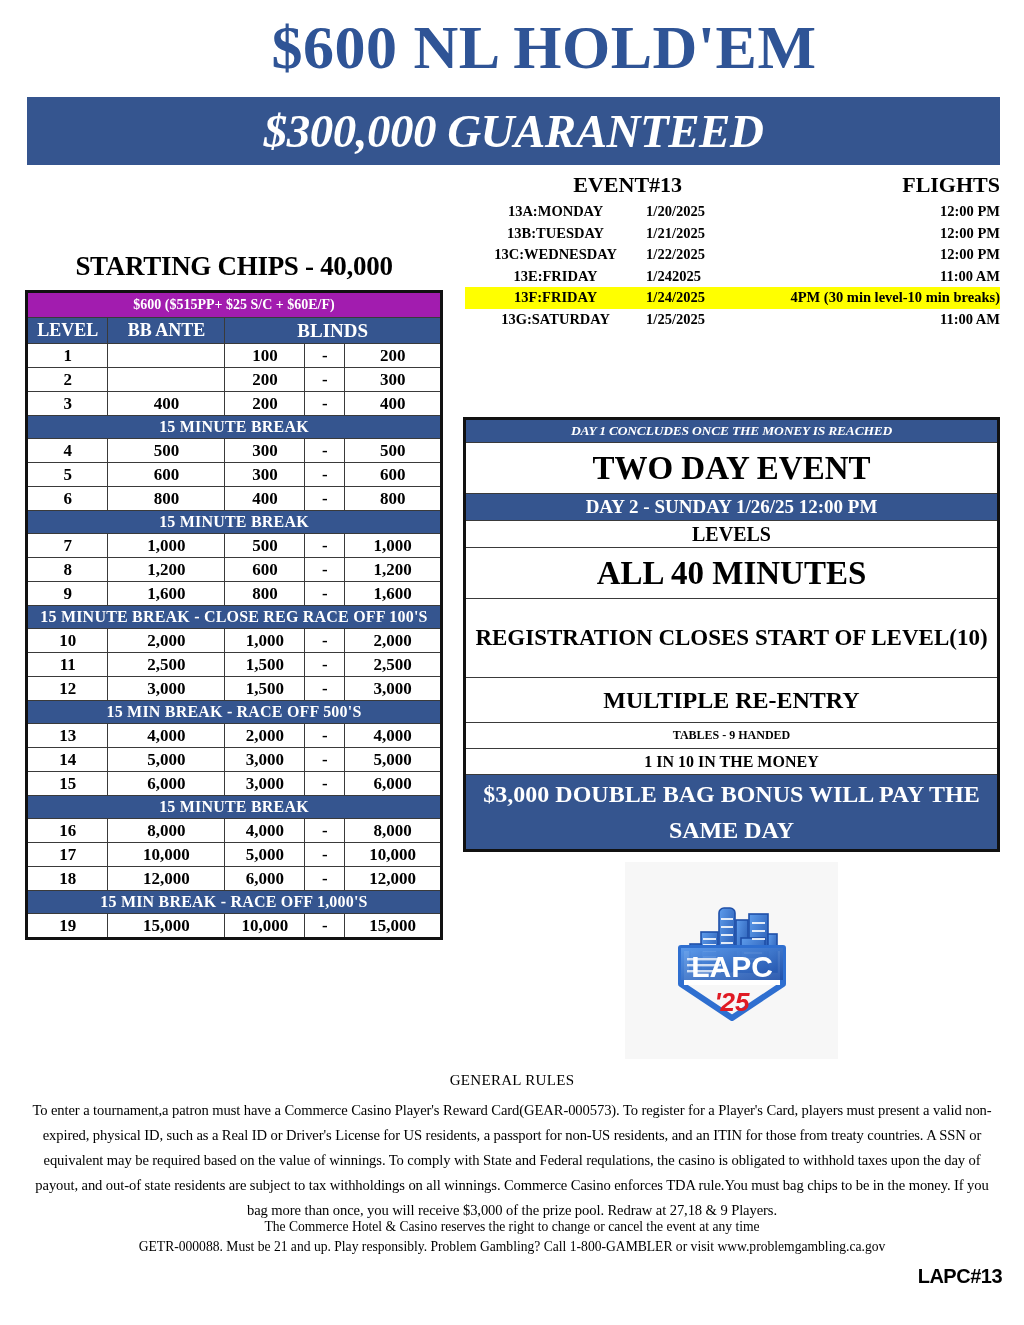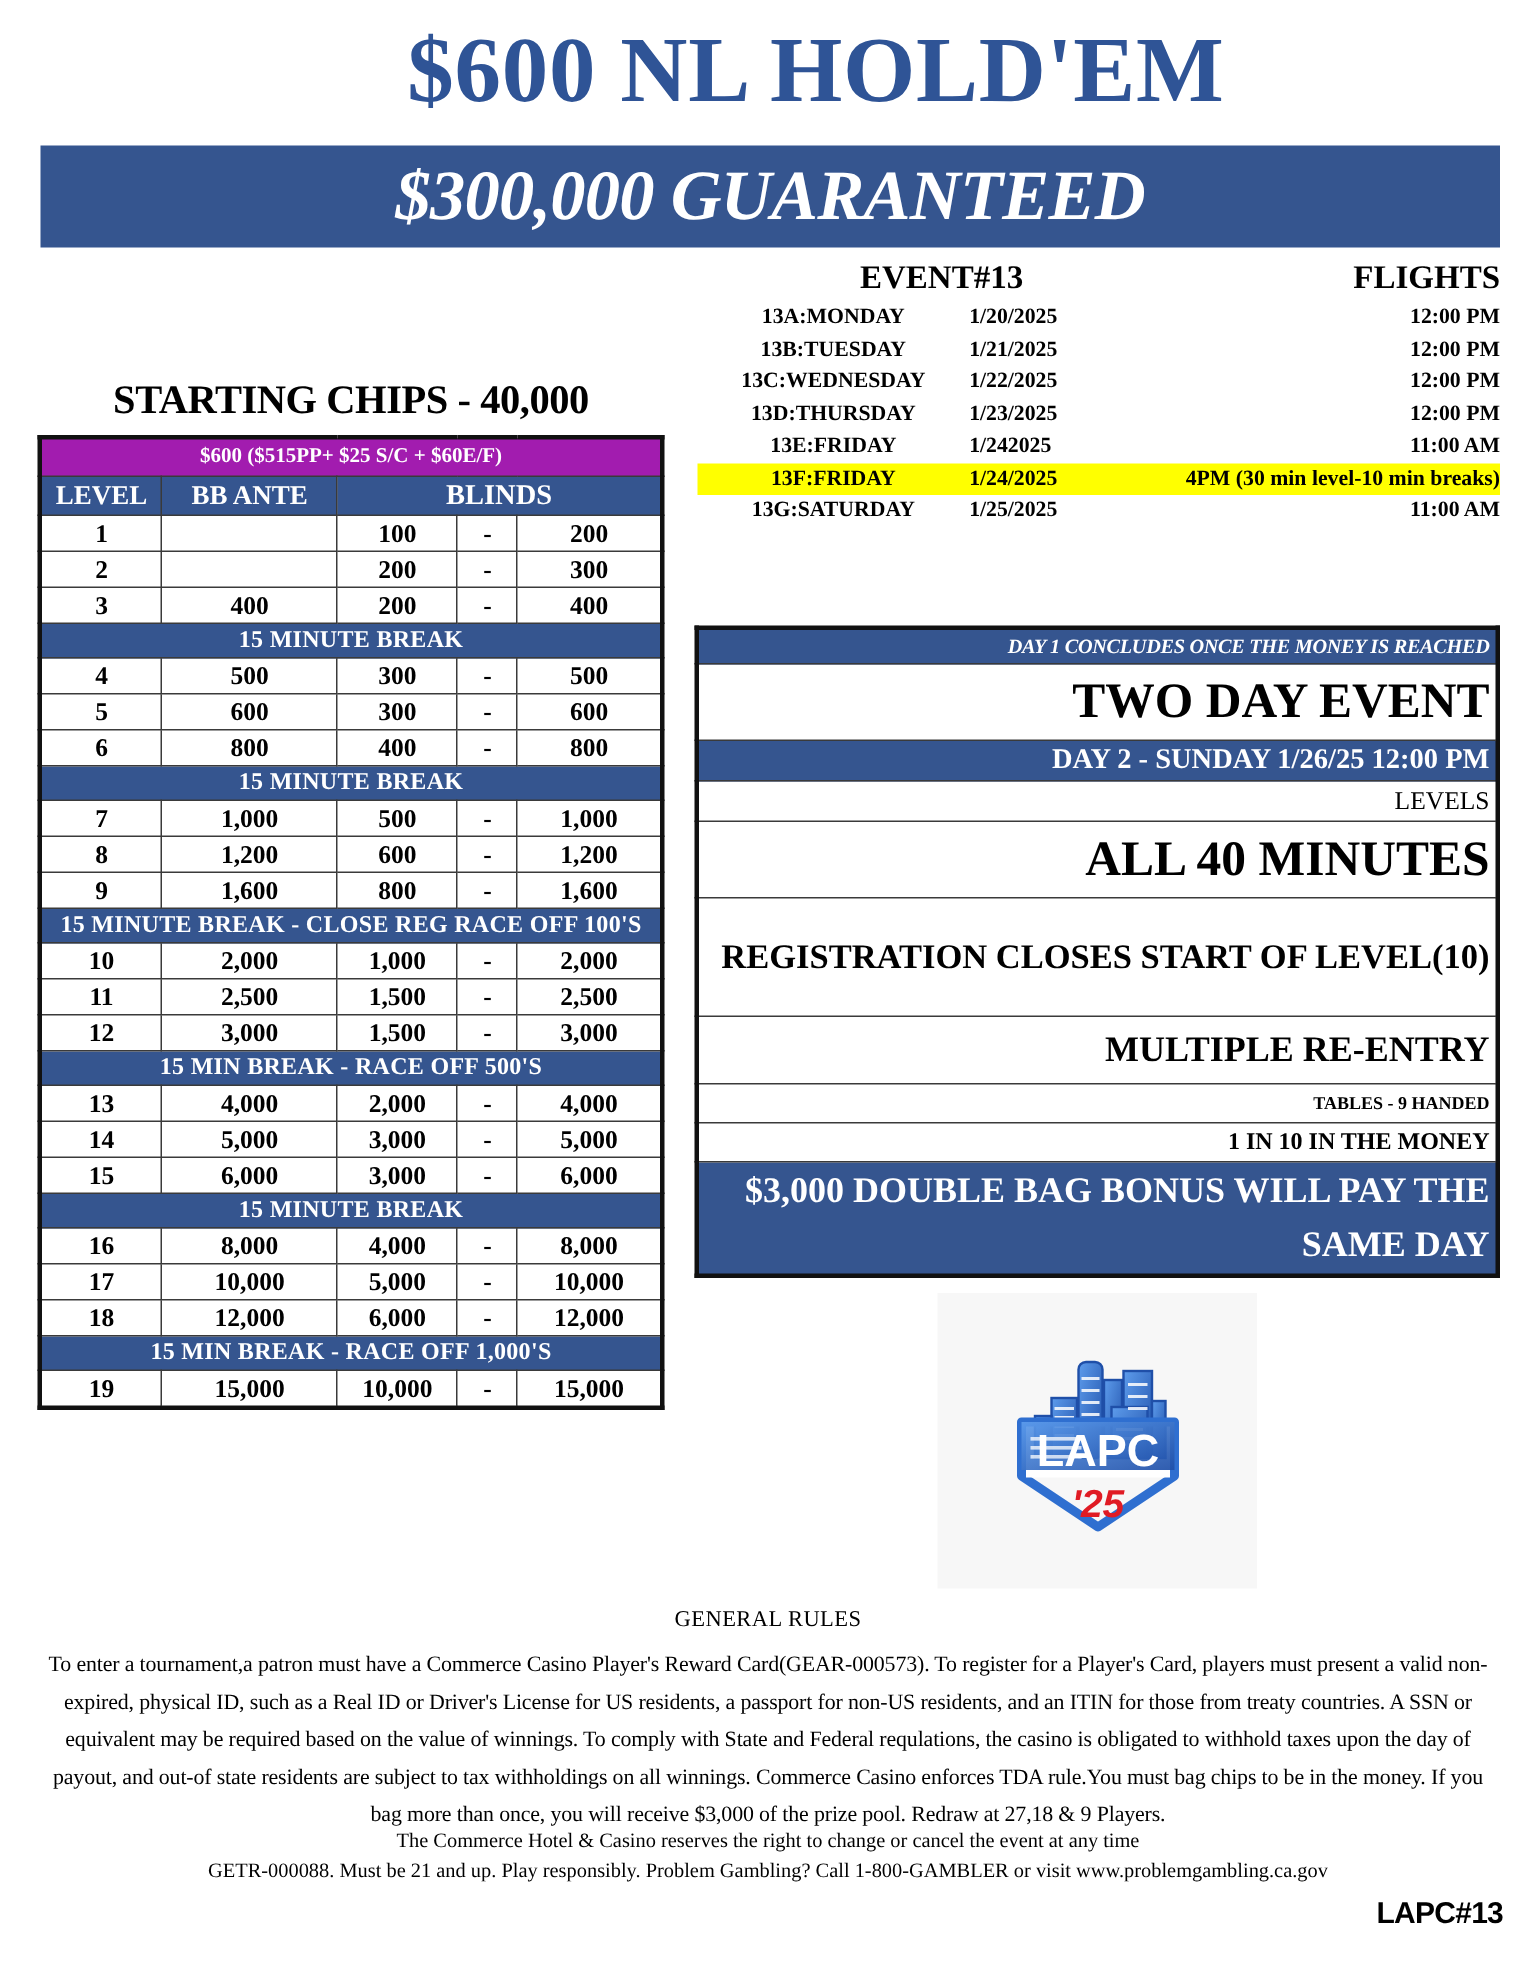--- a/index.html
+++ b/index.html
@@ -73,27 +73,27 @@
     background:#35558f;color:#fff;font-size:18px;height:25px;
   }
   #blinds tr.hdr td.blinds-h{font-size:19px;}
 
   
   #info{
     position:absolute;left:463px;top:417px;width:537px;
     border:3px solid #111;border-collapse:collapse;background:#fff;
   }
   #info td{
-    border:1px solid #3a3a3a;text-align:right;padding:1px 4px;
+    border:1px solid #3a3a3a;text-align:center;padding:1px 4px;
   }
   .i-blue{background:#35558f;color:#fff;}
   .i-r1{font-size:13.5px;font-weight:bold;font-style:italic;height:20px;letter-spacing:-.2px;}
   .i-r2{font-size:33px;font-weight:bold;height:48px;}
   .i-r3{font-size:19px;font-weight:bold;height:24px;}
-  .i-r4{font-size:17px;font-weight:normal;height:24px;}
+  .i-r4{font-size:20px;font-weight:bold;height:24px;}
   .i-r5{font-size:33px;font-weight:bold;height:48px;}
   .i-r6{font-size:23px;font-weight:bold;height:76px;line-height:1.55;}
   .i-r7{font-size:24px;font-weight:bold;height:42px;}
   .i-r8{font-size:12px;font-weight:bold;height:23px;}
   .i-r9{font-size:16px;font-weight:bold;height:23px;}
   .i-r10{font-size:24px;font-weight:bold;height:72px;line-height:1.5;}
 
   
   #logo-box{
     position:absolute;left:625px;top:862px;width:213px;height:197px;
@@ -145,25 +145,20 @@
           <td class="fl-time">12:00 PM</td>
         </tr>
         <tr>
           <td class="fl-day">13B:TUESDAY</td>
           <td class="fl-date">1/21/2025</td>
           <td class="fl-time">12:00 PM</td>
         </tr>
         <tr>
           <td class="fl-day">13C:WEDNESDAY</td>
           <td class="fl-date">1/22/2025</td>
-          <td class="fl-time">12:00 PM</td>
-        </tr>
-        <tr>
-          <td class="fl-day">13D:THURSDAY</td>
-          <td class="fl-date">1/23/2025</td>
           <td class="fl-time">12:00 PM</td>
         </tr>
         <tr>
           <td class="fl-day">13E:FRIDAY</td>
           <td class="fl-date">1/242025</td>
           <td class="fl-time">11:00 AM</td>
         </tr>
         <tr class="hl">
           <td class="fl-day">13F:FRIDAY</td>
           <td class="fl-date">1/24/2025</td>

